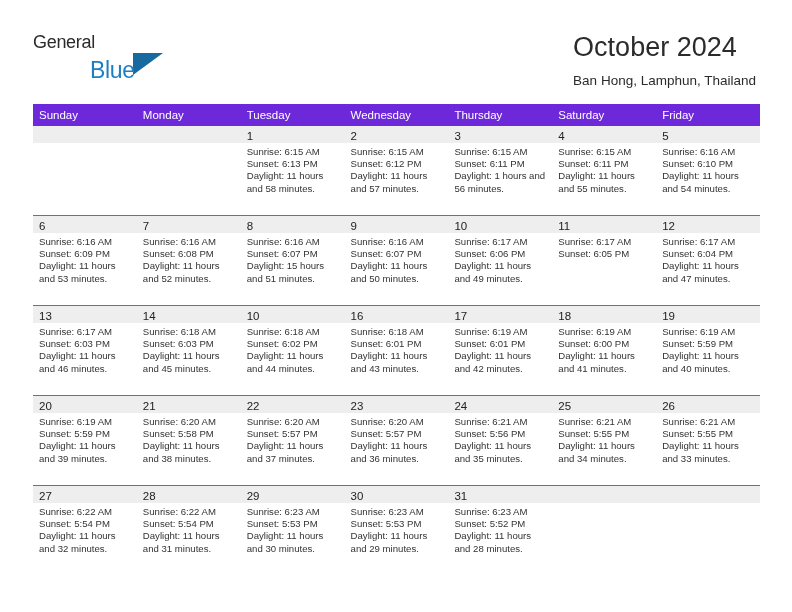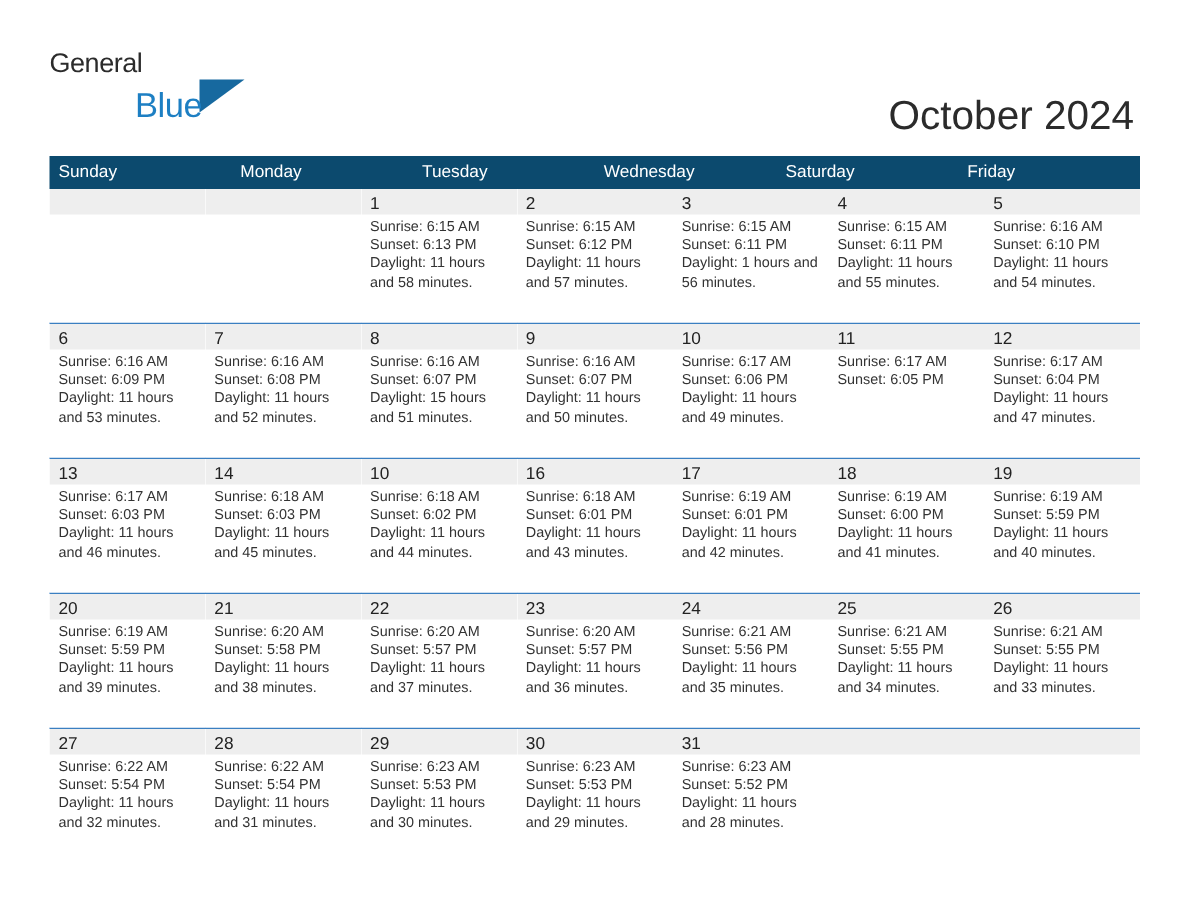--- a/index.html
+++ b/index.html
@@ -62,22 +62,20 @@
     width: 0;
     height: 0;
     border-left: 30px solid #17699f;
     border-bottom: 22px solid transparent;
   }
 
   .title-block {
     position: absolute;
     right: 36px;
     top: 30px;
-    text-align: right;
-    margin-top: 30px;
   }
   .cal-title {
     font-size: 27px;
     font-weight: normal;
     color: #2b2b2b;
     line-height: 34px;
     white-space: nowrap;
   }
   .cal-subtitle {
     margin-top: 9px;
@@ -89,21 +87,21 @@
 
   
   .calendar {
     position: absolute;
     left: 33px;
     top: 104px;
     width: 727px;
   }
   .weekday-row {
     display: flex;
-    background: #0c4a6e;
+    background: #6d28d9;
     height: 22px;
   }
   .weekday-cell {
     flex: 1 1 0;
     color: #ffffff;
     font-size: 11.5px;
     line-height: 22px;
     padding-left: 6px;
     box-sizing: border-box;
     white-space: nowrap;
@@ -171,20 +169,21 @@
 
   </div>
 
   <div class="calendar">
 
     <div class="weekday-row">
       <div class="weekday-cell">Sunday</div>
       <div class="weekday-cell">Monday</div>
       <div class="weekday-cell">Tuesday</div>
       <div class="weekday-cell">Wednesday</div>
+      <div class="weekday-cell">Thursday</div>
       <div class="weekday-cell">Saturday</div>
       <div class="weekday-cell">Friday</div>
     </div>
 
     <div id="weeks-container">
         <div class="week-row first">
           <div class="day-cell empty">
             <div class="day-num-band"><span class="day-num"></span></div>
           </div>
           <div class="day-cell empty">

